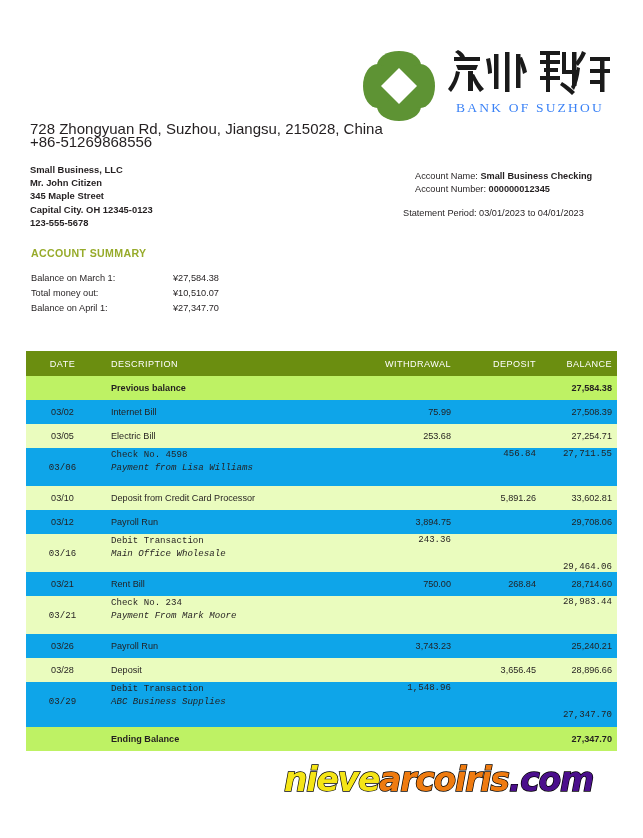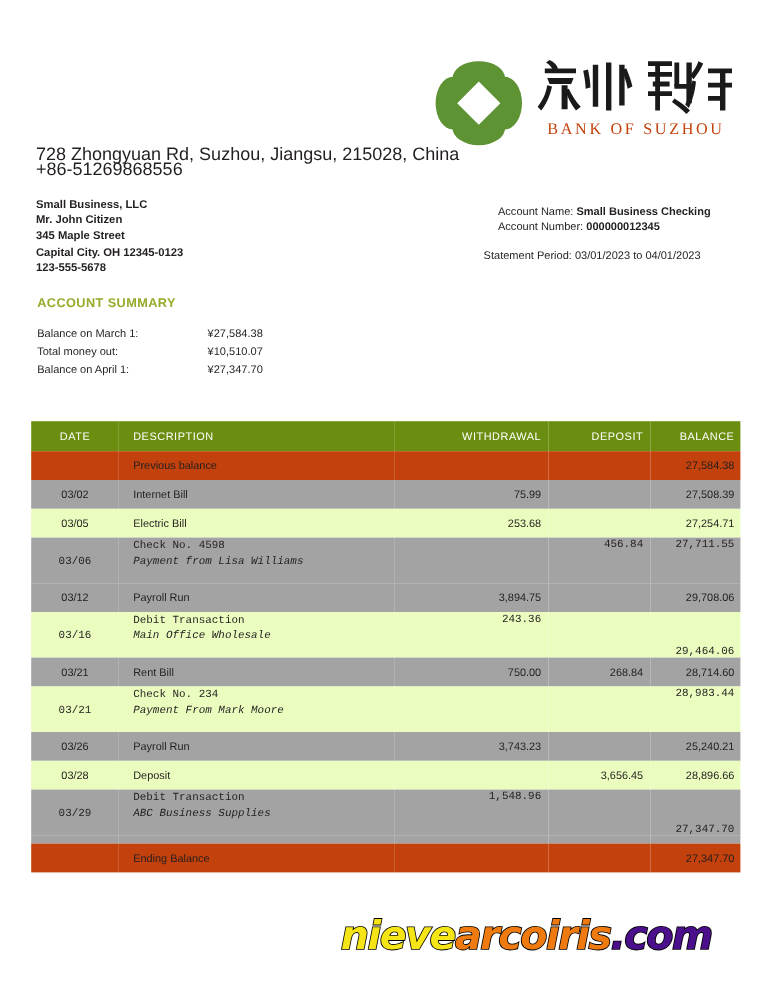--- a/index.html
+++ b/index.html
@@ -30,21 +30,21 @@
     position:absolute; left:0; top:0;
     width:164px; height:58px;
   }
   #logo-en {
     position:absolute; left:0; top:56px;
     width:164px;
     text-align:center;
     font-family:"Liberation Serif", serif;
     font-size:13.5px;
     letter-spacing:2.2px;
-    color:#c2410c;
+    color:#3b82f6;
     white-space:nowrap;
   }
 
   
   #bank-address {
     position:absolute; left:30px; top:122px;
     font-size:15px; line-height:13.2px;
     color:#231f20;
   }
   #customer-address {
@@ -131,25 +131,25 @@
   }
   #txn-table tbody td.t-num {
     text-align:right;
     padding-right:6px;
   }
   #txn-table tbody td.t-bal {
     text-align:right;
     padding-right:5px;
   }
 
-  tr.row-odd  td { background:#a3a3a3; }
+  tr.row-odd  td { background:#0ea5e9; }
   tr.row-even td { background:#eafcbe; }
   tr.row-accent td {
-    background:#c2410c;
-    font-weight:normal;
+    background:#bef264;
+    font-weight:bold;
   }
   tr.row-single td { height:24px; }
   tr.row-double td { height:38px;font-family:Liberation Mono, monospace; }
 
   .desc-main { display:block; line-height:13px; }
   .desc-sub  { display:block; font-style:italic; line-height:13px; }
 
   td.align-top    { vertical-align:top !important; padding-top:5px; }
   td.align-bottom { vertical-align:bottom !important; padding-bottom:6px; }
 
@@ -316,20 +316,29 @@
       <tr class="row-odd row-double">
         <td class="t-date">03/06</td>
         <td class="t-desc align-top">
           <span class="desc-main">Check No. 4598</span>
           <span class="desc-sub">Payment from Lisa Williams</span>
         </td>
         <td class="t-num align-top"></td>
         <td class="t-num align-top">456.84</td>
         <td class="t-bal align-top">27,711.55</td>
       </tr>
+      <tr class="row-even row-single">
+        <td class="t-date">03/10</td>
+        <td class="t-desc">
+          <span class="desc-main">Deposit from Credit Card Processor</span>
+        </td>
+        <td class="t-num"></td>
+        <td class="t-num">5,891.26</td>
+        <td class="t-bal">33,602.81</td>
+      </tr>
       <tr class="row-odd row-single">
         <td class="t-date">03/12</td>
         <td class="t-desc">
           <span class="desc-main">Payroll Run</span>
         </td>
         <td class="t-num">3,894.75</td>
         <td class="t-num"></td>
         <td class="t-bal">29,708.06</td>
       </tr>
       <tr class="row-even row-double">

